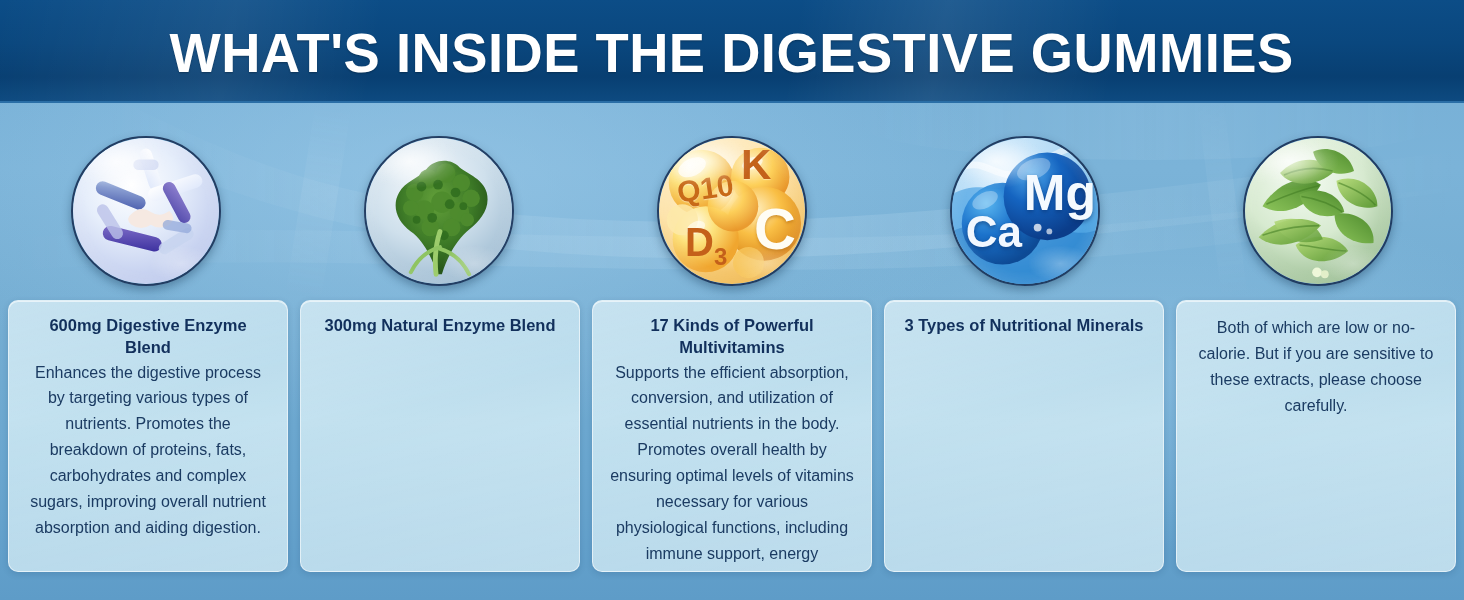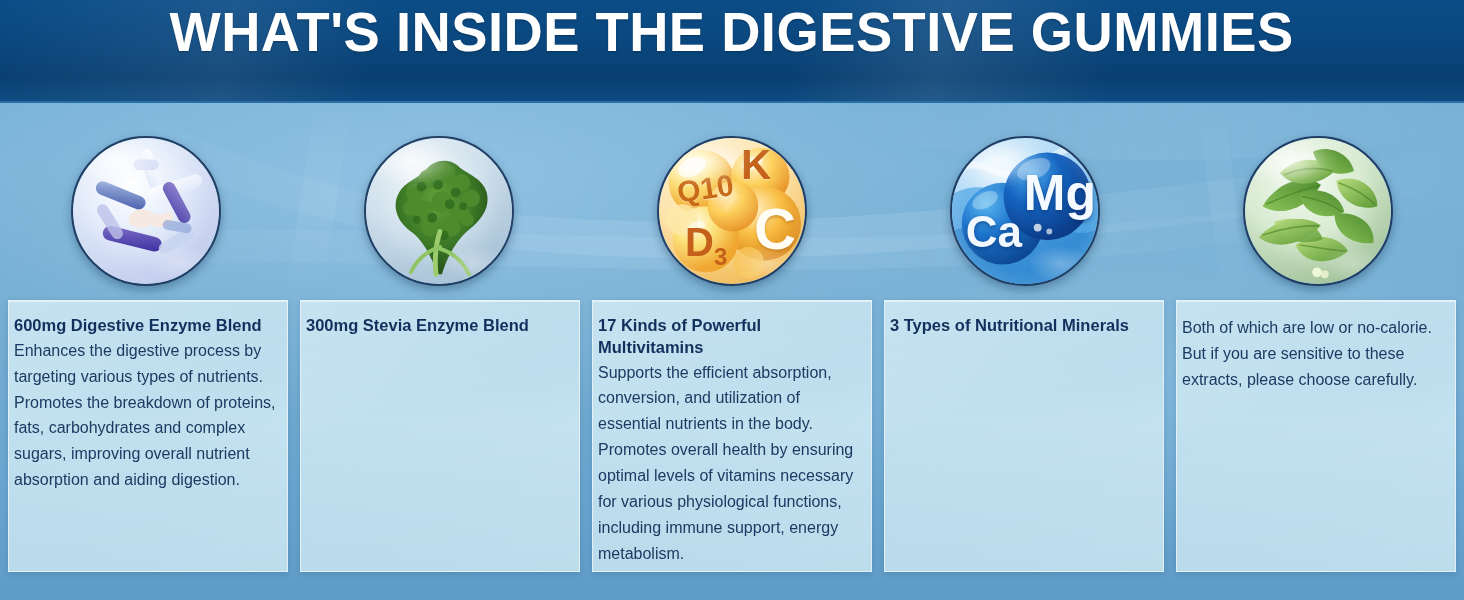--- a/index.html
+++ b/index.html
@@ -36,21 +36,21 @@
     position: absolute;
     top: 0; left: 0;
     width: 1464px;
     height: 103px;
     background:
       linear-gradient(100deg, rgba(255,255,255,0.00) 0%, rgba(255,255,255,0.07) 16%, rgba(255,255,255,0.00) 26%),
       linear-gradient(100deg, rgba(255,255,255,0.00) 54%, rgba(255,255,255,0.09) 64%, rgba(255,255,255,0.00) 76%),
       linear-gradient(180deg, #0c4d87 0%, #0a477e 42%, #083f72 76%, #0d4a80 100%);
     border-bottom: 2px solid #2a6ea6;
     display: flex;
-    align-items: flex-start;
+    align-items: center;
     justify-content: center;
   }
 
   .header-title {
     color: #ffffff;
     font-family: "Liberation Sans Narrow", "Liberation Sans", sans-serif;
     font-size: 56px;
     font-weight: 700;
     letter-spacing: 0.5px;
     line-height: 1;
@@ -128,29 +128,30 @@
     top: 300px;
     left: 8px;
     width: 1448px;
     height: 272px;
     display: flex;
     gap: 12px;
   }
 
   .card {
     flex: 1 1 0;
-    border-radius: 0;
-    padding: 14px 5px 10px;
+    border-radius: 10px;
+    padding: 14px 16px 10px;
     background:
       linear-gradient(165deg, rgba(255,255,255,0.34) 0%, rgba(255,255,255,0.16) 40%, rgba(255,255,255,0.26) 100%),
       linear-gradient(180deg, #a9d3e8 0%, #b6dbec 45%, #a6d0e6 100%);
     border: 1px solid rgba(255,255,255,0.55);
     box-shadow:
       inset 0 1px 0 rgba(255,255,255,0.6),
       0 2px 6px rgba(20,60,100,0.18);
+    text-align: center;
     overflow: hidden;
   }
 
   .card-title {
     color: #12305c;
     font-size: 16.5px;
     font-weight: 700;
     line-height: 1.32;
     margin-bottom: 1px;
     white-space: pre-line;
@@ -409,21 +410,21 @@
   </div>
 
   <div class="cards-row">
 
     <div class="card">
       <div class="card-title">600mg Digestive Enzyme Blend</div>
       <div class="card-body">Enhances the digestive process by targeting various types of nutrients. Promotes the breakdown of proteins, fats, carbohydrates and complex sugars, improving overall nutrient absorption and aiding digestion.</div>
     </div>
 
     <div class="card">
-      <div class="card-title">300mg Stevia Enzyme Blend</div>
+      <div class="card-title">300mg Natural Enzyme Blend</div>
     </div>
 
     <div class="card">
       <div class="card-title">17 Kinds of Powerful Multivitamins</div>
       <div class="card-body">Supports the efficient absorption, conversion, and utilization of essential nutrients in the body. Promotes overall health by ensuring optimal levels of vitamins necessary for various physiological functions, including immune support, energy metabolism.</div>
     </div>
 
     <div class="card">
       <div class="card-title">3 Types of Nutritional Minerals</div>
     </div>

